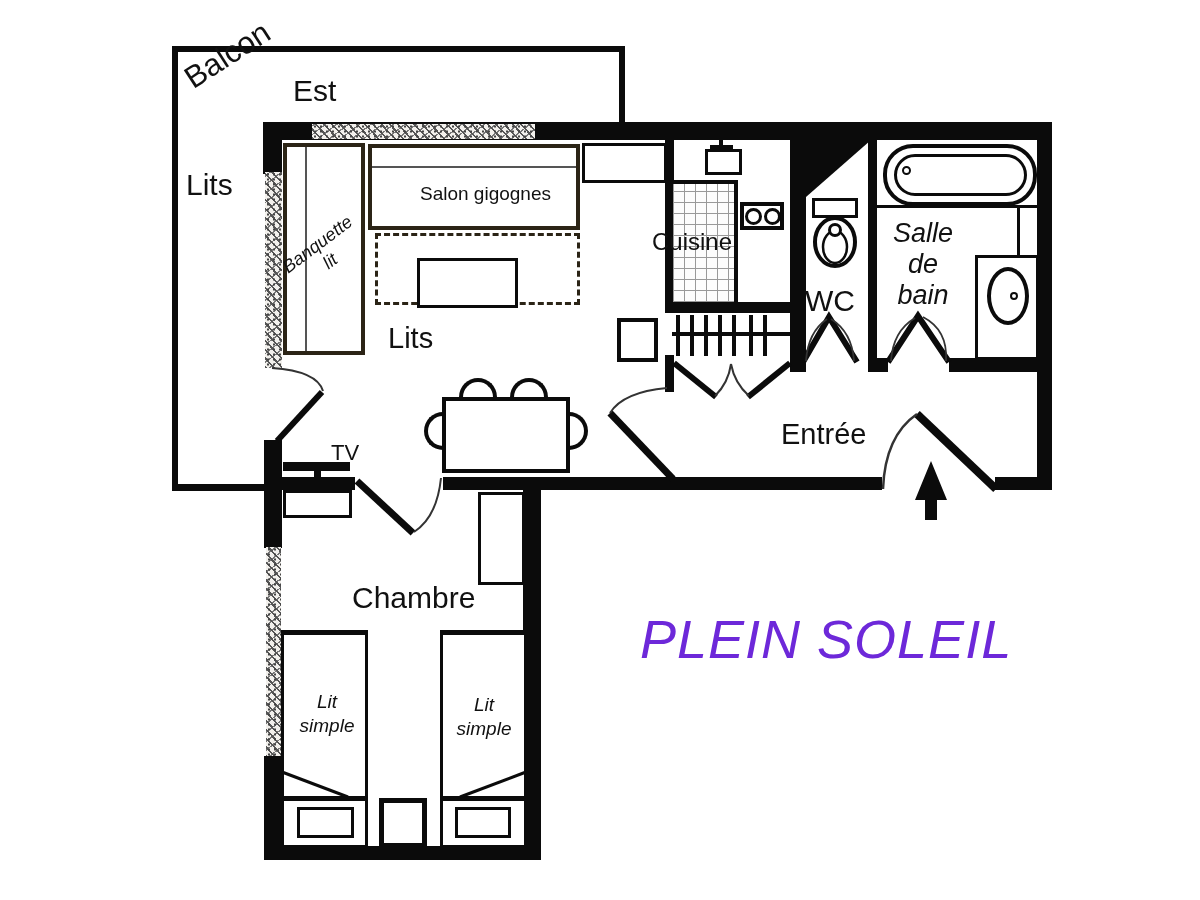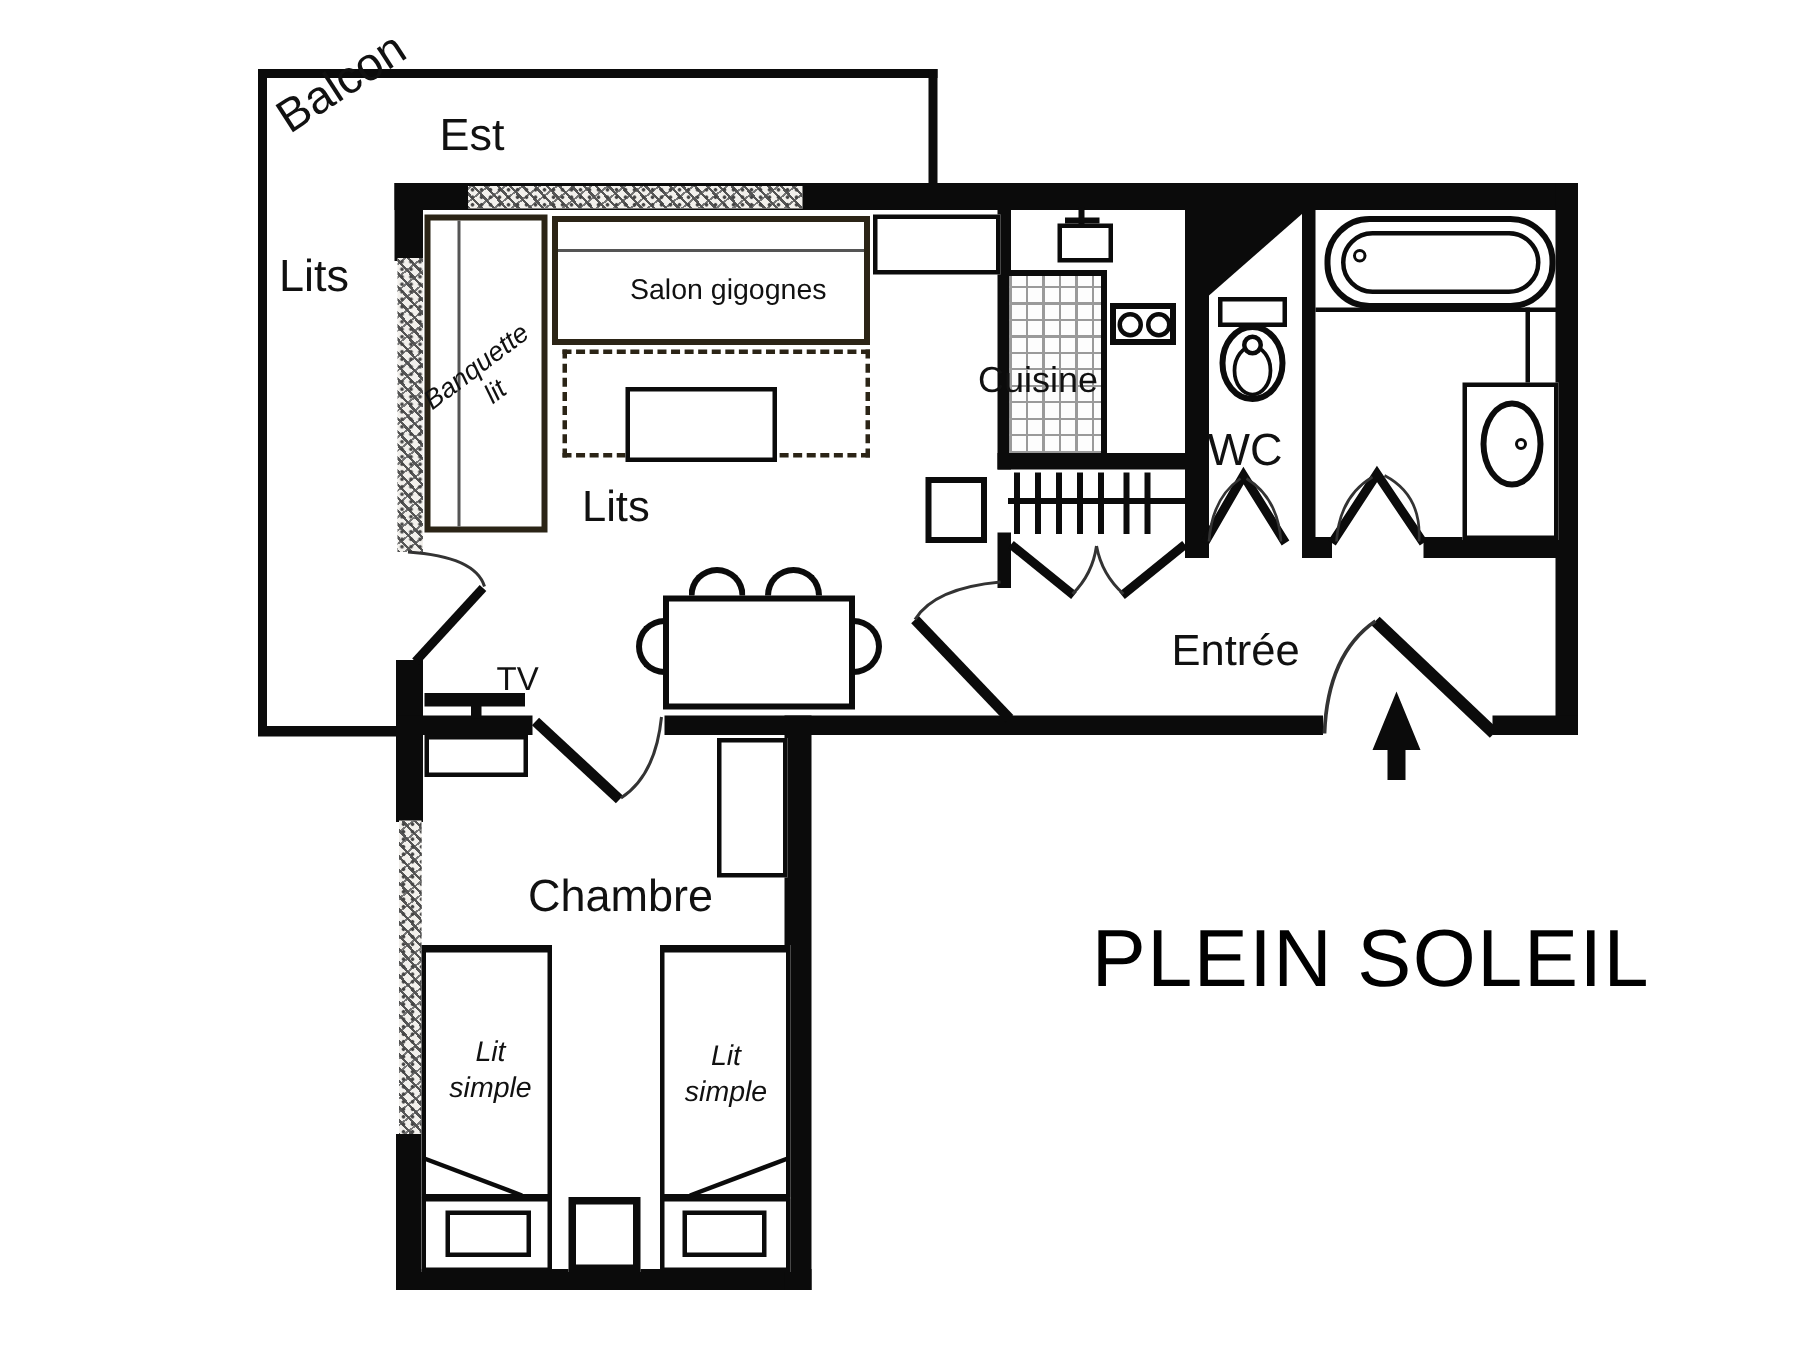--- a/index.html
+++ b/index.html
@@ -25,21 +25,21 @@
   .tiles {
     position:absolute; background-color:#fdfdfd;
     background-image:
       repeating-linear-gradient(0deg, #9a9a9a 0 1.4px, transparent 1.4px 11px),
       repeating-linear-gradient(90deg, #9a9a9a 0 1.4px, transparent 1.4px 11px);
   }
   .lbl { position:absolute; color:#111; white-space:nowrap; }
   .lbl-wrap { position:absolute; font-style:italic; color:#111; text-align:center; }
   .chair { position:absolute; border:4px solid #0b0b0b; background:#fff; }
   svg.overlay { position:absolute; left:0; top:0; pointer-events:none; }
-  .title { position:absolute; color:#000000; text-align:right; letter-spacing:1px; }
+  .title { position:absolute; font-style:italic; color:#6d28d9; text-align:left; letter-spacing:1px; }
 </style>
 </head>
 <body>
 
 <div id="plan">
 
   <div class="thinline" style="left:172px; top:46px; width:453px; height:6px;"></div>
   <div class="thinline" style="left:172px; top:46px; width:6px; height:444px;"></div>
   <div class="thinline" style="left:619px; top:46px; width:6px; height:84px;"></div>
   <div class="thinline" style="left:172px; top:484px; width:96px; height:7px;"></div>
@@ -176,23 +176,28 @@
 
     <path d="M 282,772 L 348,797" stroke="#0b0b0b" stroke-width="3" fill="none"></path>
     <path d="M 526,772 L 460,797" stroke="#0b0b0b" stroke-width="3" fill="none"></path>
   </svg>
 
   <div class="lbl" style="left:178px; top:66px; font-size:31px; font-style:normal; transform:rotate(-33deg); transform-origin:left top;">Balcon</div>
   <div class="lbl" style="left:293px; top:74px; font-size:30px;">Est</div>
   <div class="lbl" style="left:186px; top:168px; font-size:30px;">Lits</div>
 
   <div class="lbl" style="left:388px; top:322px; font-size:29px;">Lits</div>
-  <div class="lbl" style="left:652px; top:240px; font-size:24px;">Cuisine</div>
+  <div class="lbl" style="left:652px; top:228px; font-size:24px;">Cuisine</div>
   <div class="lbl" style="left:805px; top:284px; font-size:30px;">WC</div>
 
+  <div class="lbl-wrap" style="left:878px; top:218px; width:90px; font-size:27px; line-height:31px;">
+    <div>Salle</div>
+    <div>de</div>
+    <div>bain</div>
+  </div>
 
   <div class="lbl" style="left:781px; top:418px; font-size:29px;">Entrée</div>
   <div class="lbl" style="left:352px; top:581px; font-size:30px;">Chambre</div>
   <div class="lbl" style="left:331px; top:440px; font-size:22px;">TV</div>
 
   <div class="lbl" style="left:420px; top:183px; font-size:19px;">Salon gigognes</div>
 
   <div class="lbl-wrap" style="left:278px; top:232px; width:92px; font-size:18px; line-height:21px; transform:rotate(-37deg);">Banquette lit</div>
 
   <div class="lbl-wrap" style="left:295px; top:690px; width:64px; font-size:19px; line-height:24px;">Lit simple</div>

